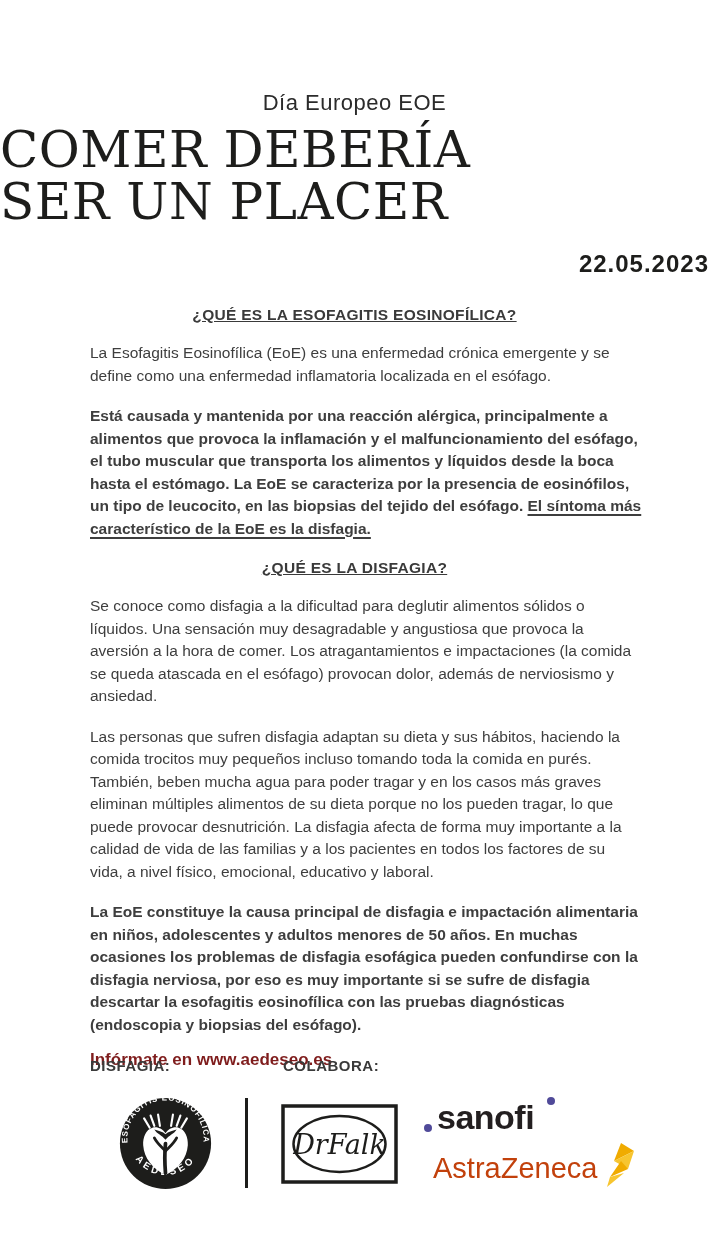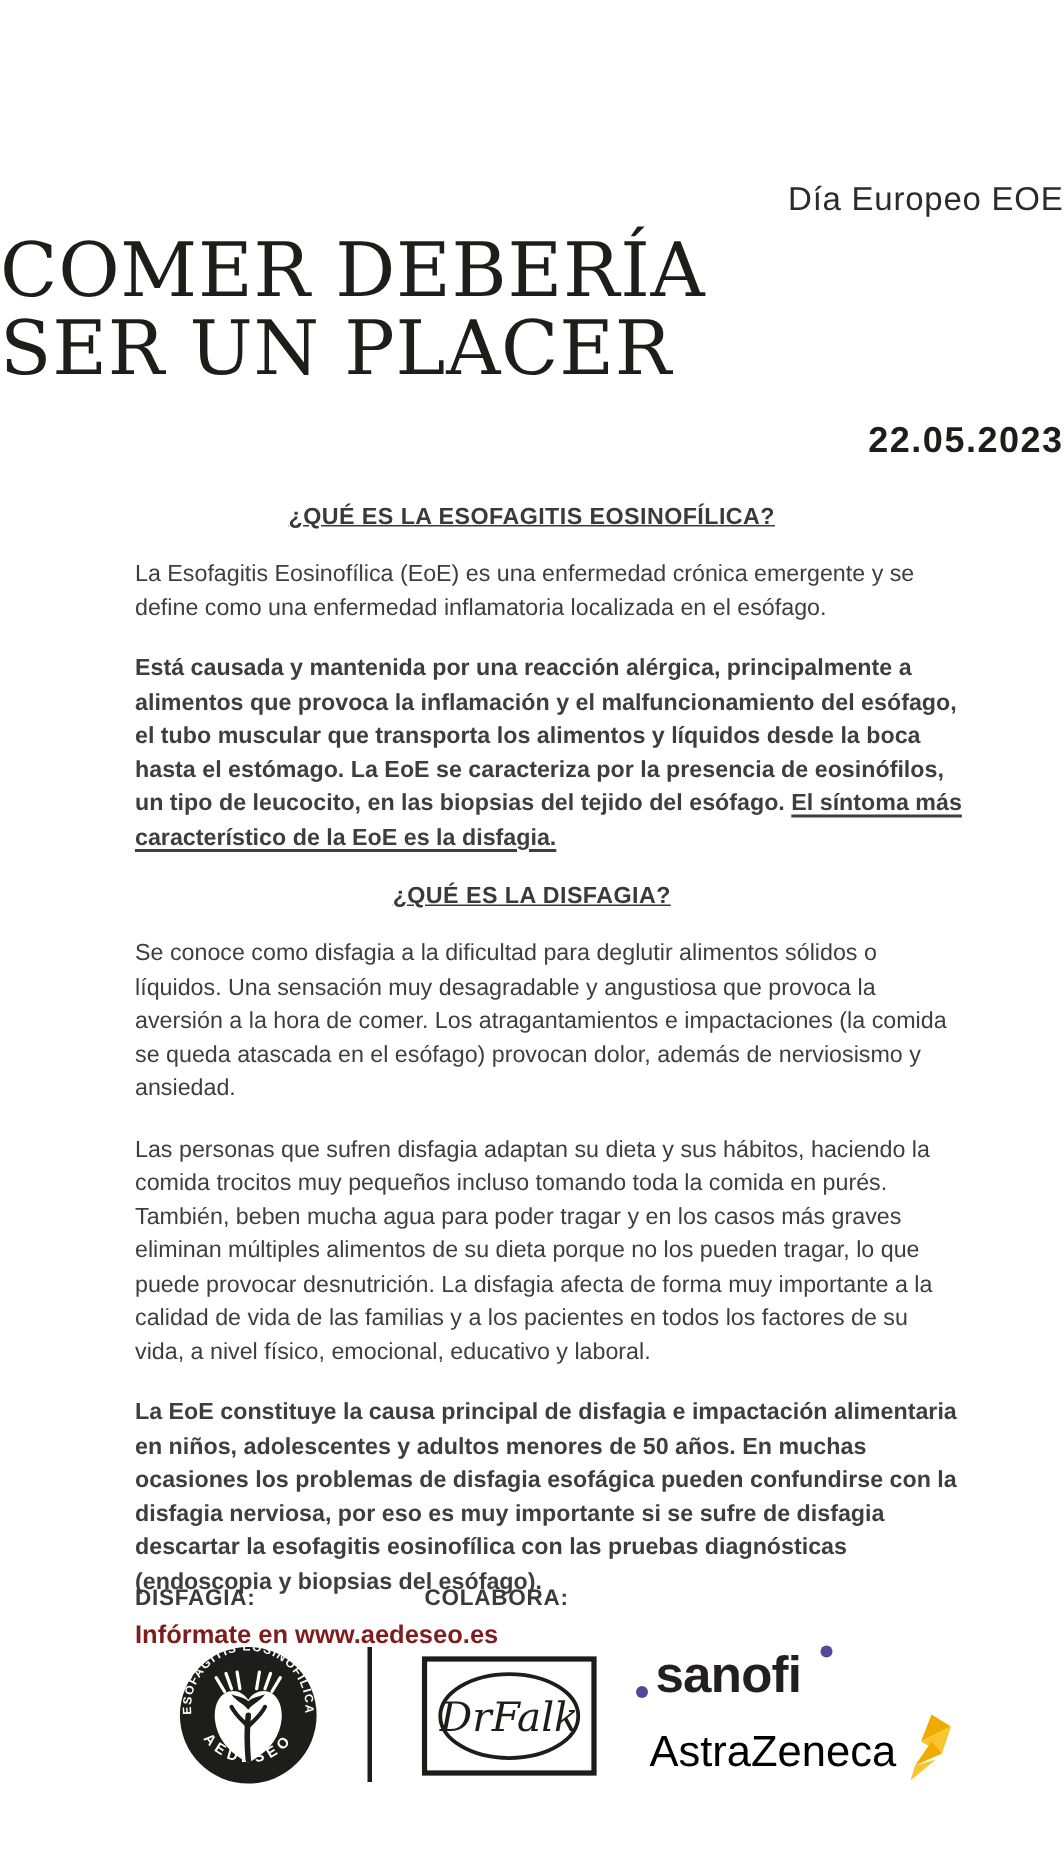--- a/index.html
+++ b/index.html
@@ -5,22 +5,22 @@
   html,body{margin:0;padding:0;background:#ffffff;}
   .page{
     position:relative;
     width:709px;height:1241px;
     background:#ffffff;
     font-family:"Liberation Sans", sans-serif;
     color:#3e3e3e;
     overflow:hidden;
   }
   .kicker{
-    padding-top:120px;
-    text-align:right;
+    padding-top:90px;
+    text-align:center;
     font-size:22px;
     letter-spacing:0.5px;
     color:#2b2b2b;
   }
   .main-title{
     margin-top:8px;
     text-align:left;
     font-family:"DejaVu Serif", serif;
     font-size:50px;
     line-height:52px;
@@ -91,21 +91,21 @@
     letter-spacing:-0.5px;
     color:#231f20;
     line-height:42px;
   }
   .sanofi-dot{position:absolute;border-radius:50%;width:8px;height:8px;}
   .sanofi-dot-left{left:-13px;bottom:6px;}
   .sanofi-dot-i{right:2px;top:1px;}
   .astrazeneca{position:absolute;left:433px;top:1149px;display:flex;align-items:flex-start;}
   .az-text{
     font-size:29px;
-    color:#000000;
+    color:#c2410c;
     line-height:38px;
     letter-spacing:0px;
   }
   .az-symbol{margin-left:2px;margin-top:-7px;}
 </style>
 </head>
 <body>
 
 <div class="page">
 

